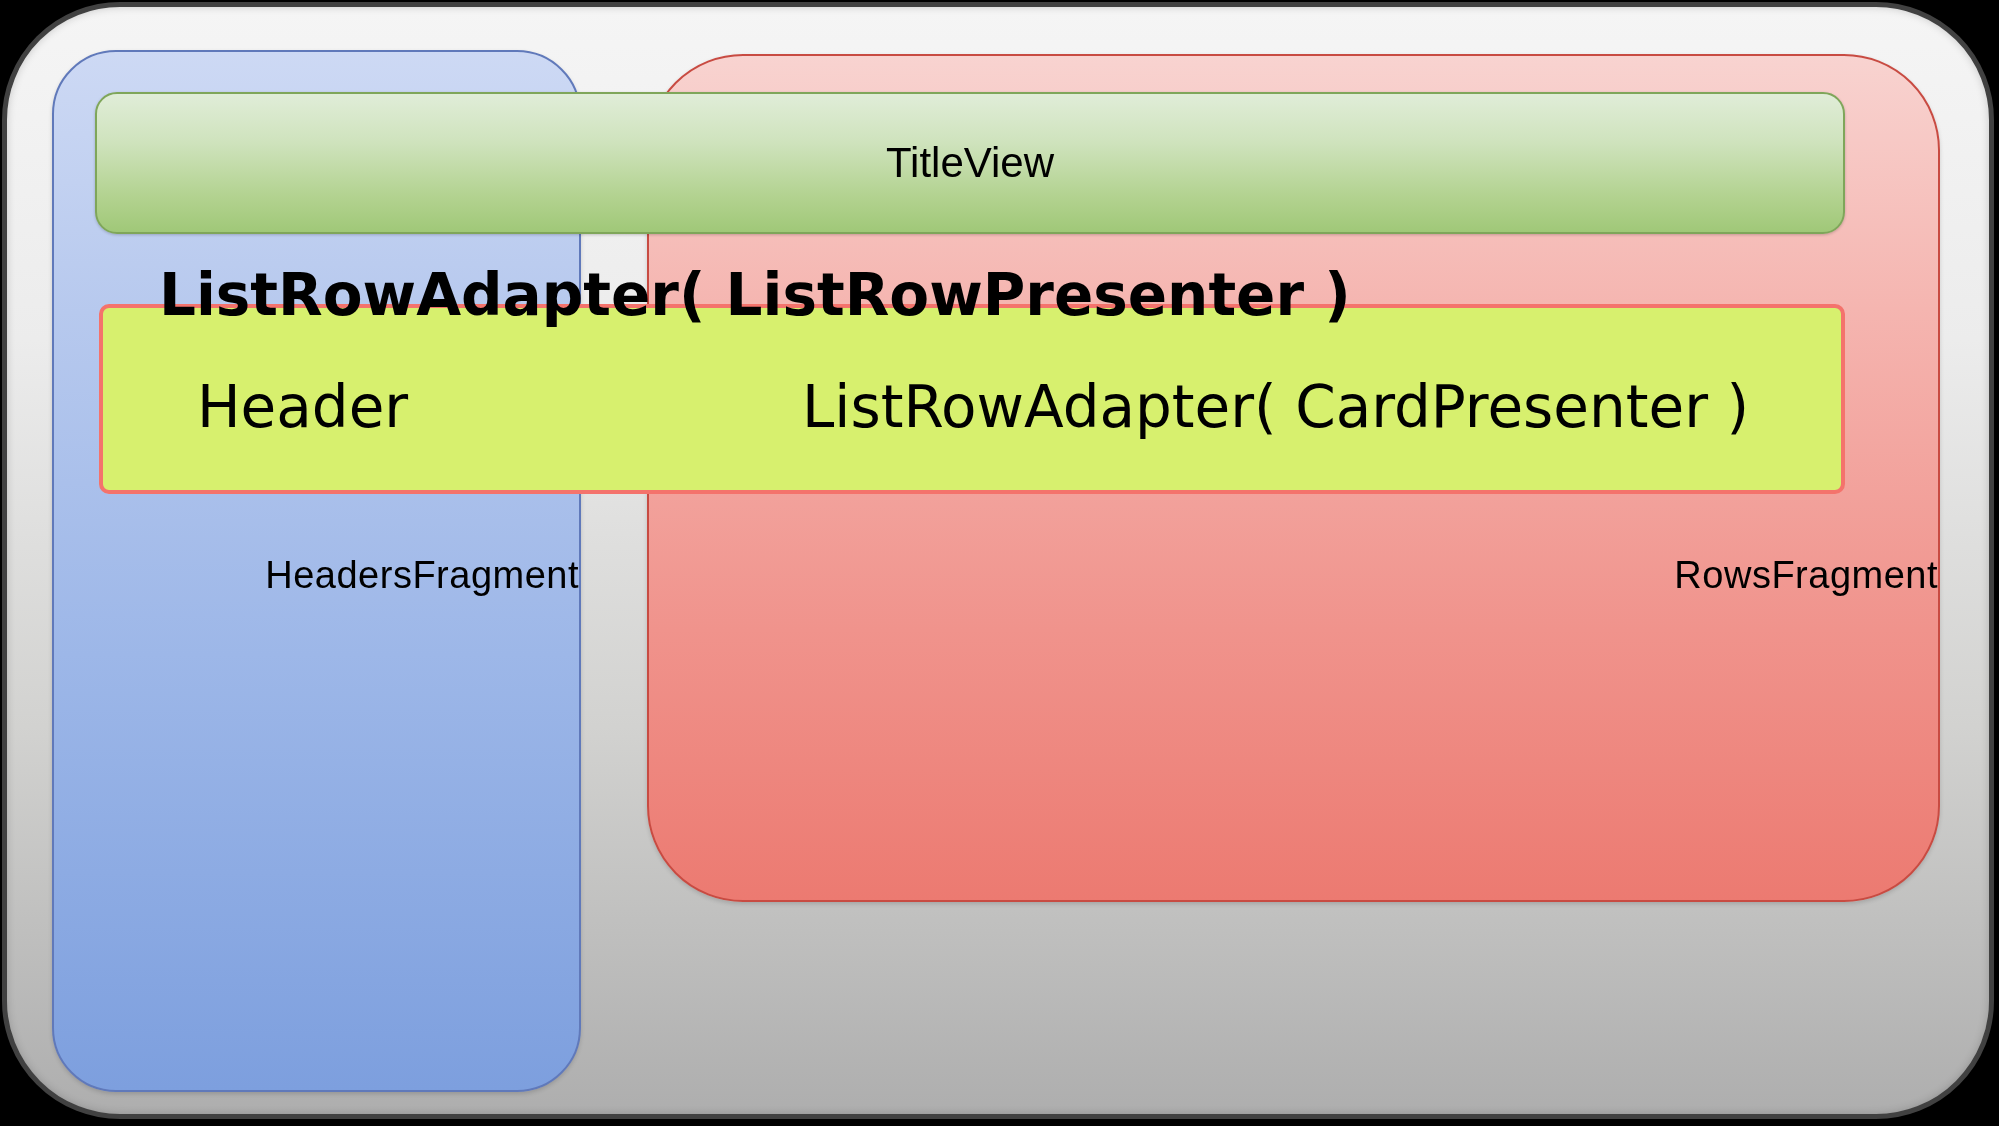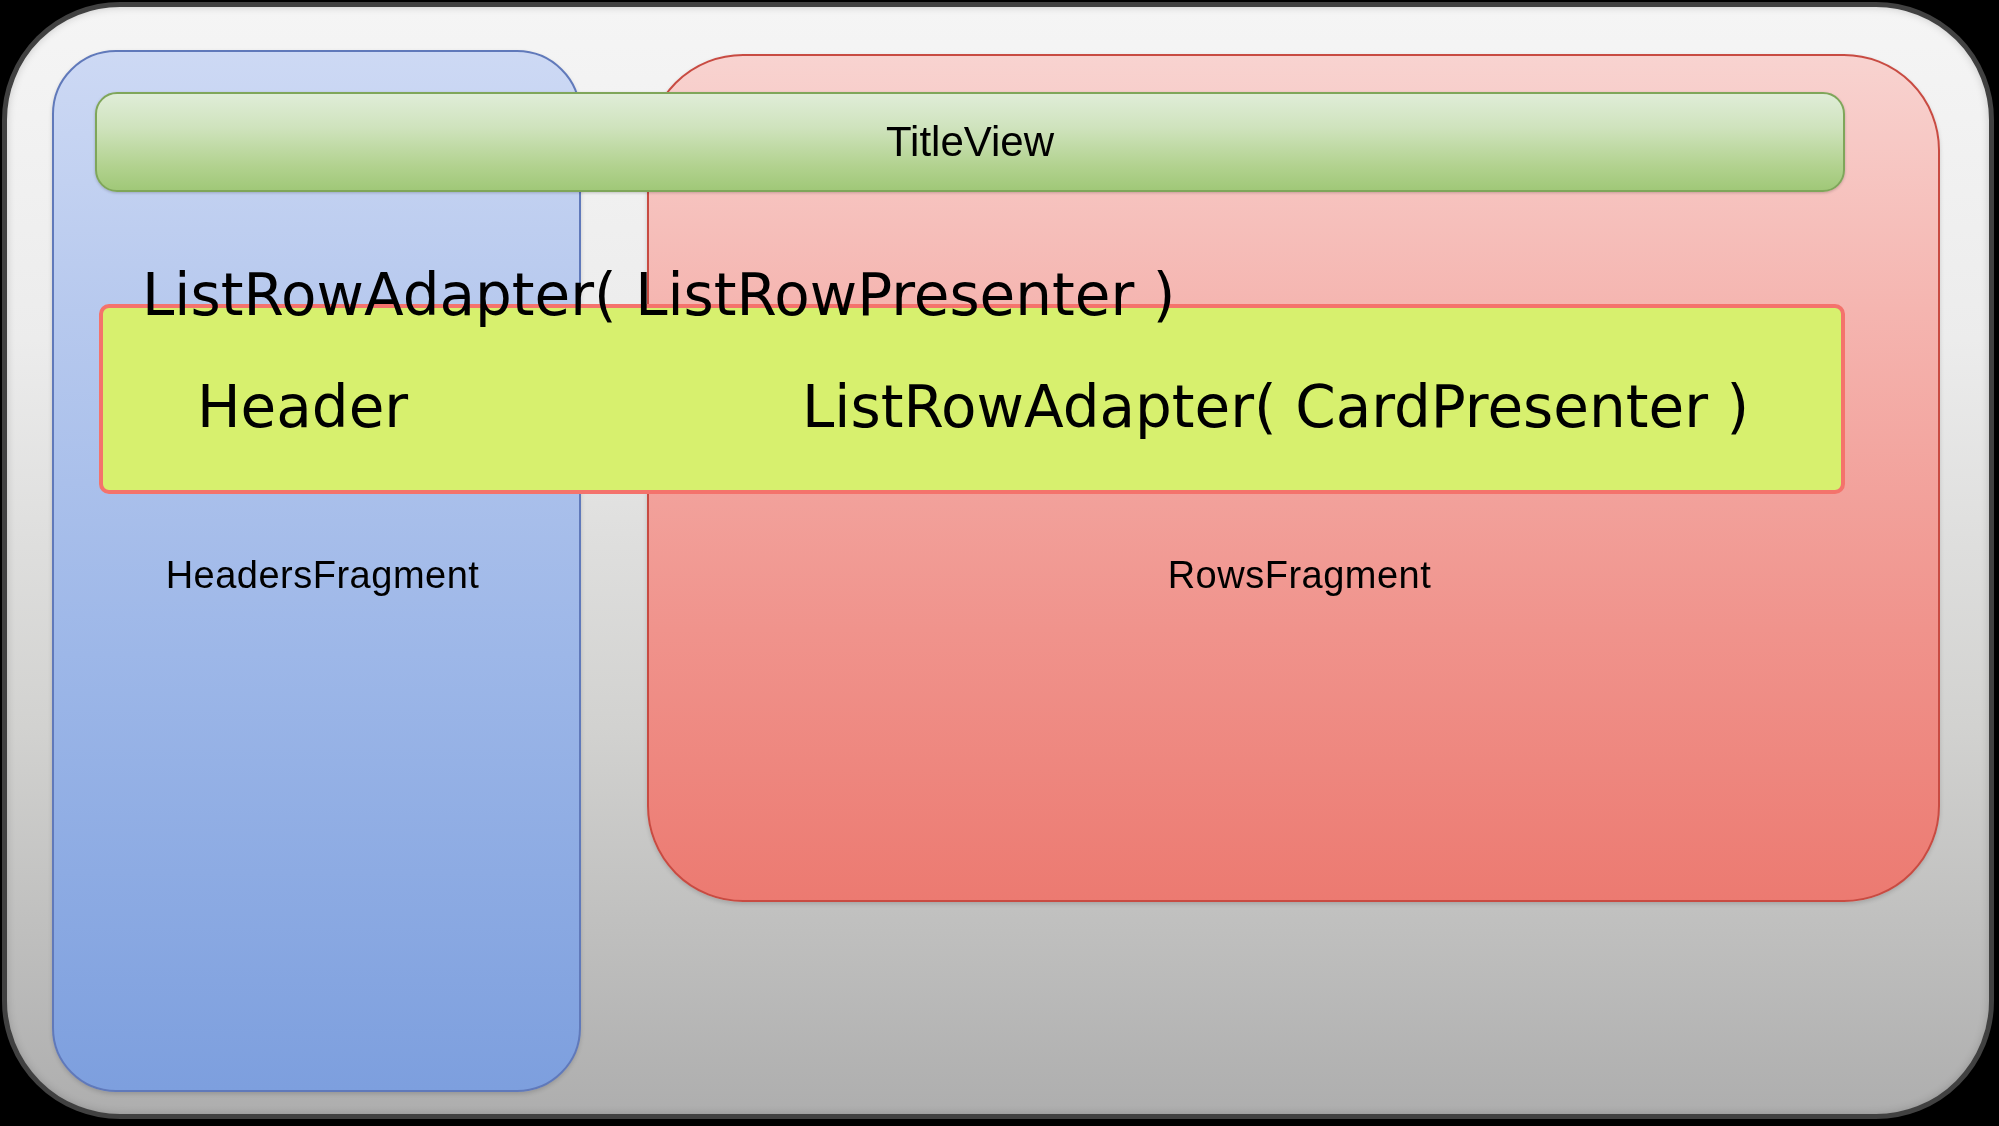--- a/index.html
+++ b/index.html
@@ -61,34 +61,34 @@
       var(--rows-fill-top, #f8d3d0) 0%,
       #f5b5b0 30%,
       #f0938c 68%,
       var(--rows-fill-bottom, #ec7a71) 100%);
     box-shadow: 0 2px 4px rgba(0,0,0,0.15);
   }
 
   .fragment-label {
     position: absolute;
     left: 0; right: 0;
-    text-align: center;
+    text-align: right;
     font-size: 38px;
     color: var(--text, #000);
     letter-spacing: 0.5px;
     margin-left: 12px;
   }
   .headers-fragment .fragment-label { top: 502px; }
   .rows-fragment .fragment-label { top: 498px; }
 
   
   .title-view {
     position: absolute;
     left: 88px; top: 85px;
-    width: 1750px; height: 100px;
+    width: 1750px; height: 142px;
     border-radius: 22px;
     border: 2px solid var(--title-border, #7fa65a);
     background: linear-gradient(180deg,
       var(--title-fill-top, #e0edd8) 0%,
       #cfe3bd 35%,
       #b2d28f 75%,
       var(--title-fill-bottom, #a0c878) 100%);
     display: flex;
     align-items: center;
     justify-content: center;
@@ -112,21 +112,21 @@
   
   .big-text {
     position: absolute;
     font-family: "DejaVu Sans", sans-serif;
     font-size: 58px;
     line-height: 1;
     color: var(--text, #000);
     white-space: nowrap;
     z-index: 5;
   }
-  .line-presenter { left: 135px; top: 259px; }
+  .line-presenter { left: 152px; top: 259px; font-weight: bold; }
   .line-header    { left: 190px; top: 371px; }
   .line-card      { left: 795px; top: 371px; }
 </style>
 </head>
 <body>
 
 <div class="canvas">
   <div class="device-frame">
 
     <div class="headers-fragment">

